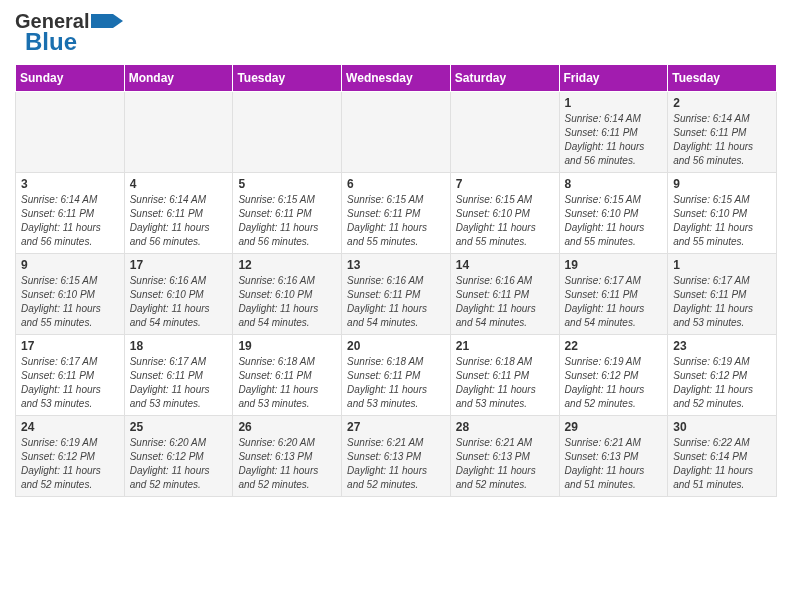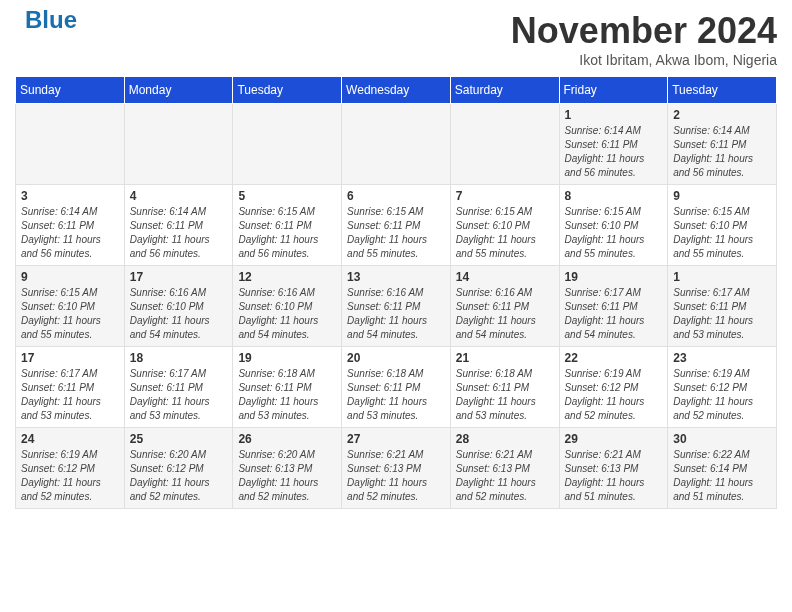--- a/index.html
+++ b/index.html
@@ -32,24 +32,24 @@
     .location {
       font-size: 14px;
       color: #555;
     }
     table {
       width: 100%;
       border-collapse: collapse;
       table-layout: fixed;
     }
     th {
-      background-color: #1d4ed8;
+      background-color: #a21caf;
       color: #fff;
       font-size: 12px;
-      font-weight: normal;
+      font-weight: bold;
       padding: 6px 4px;
       text-align: left;
       border: 1px solid #fff;
     }
     td {
       vertical-align: top;
       padding: 4px 5px;
       font-size: 10px;
       color: #333;
       border: 1px solid #e0e0e0;
@@ -71,25 +71,29 @@
       font-style: italic;
     }
     .empty { background: #fff !important; }
     tr:nth-child(odd) .empty { background: #f5f5f5 !important; }
   </style>
 </head>
 <body>
 
 <div class="header-area">
   <div class="logo">
+    <div style="display:flex;align-items:center;">
+      <div style="font-size:20px;font-weight:bold;color:#333;line-height:1;">
+        <span style="color:#333;">General</span>
+      </div>
+      <svg width="32" height="22" viewBox="0 0 32 22" style="margin-left:2px;">
+        <polygon points="0,4 22,4 32,11 22,18 0,18" fill="#1a6faf"></polygon>
+      </svg>
+    </div>
     <div style="font-size:24px;font-weight:bold;color:#1a6faf;margin-top:-4px;margin-left:10px;">Blue</div>
-  </div>
-  <div class="title-area">
-    <div class="month-title">November 2024</div>
-    <div class="location">Ikot Ibritam, Akwa Ibom, Nigeria</div>
   </div>
 </div>
 
 <table>
   <thead>
     <tr>
     <th>Sunday</th>
         <th>Monday</th>
         <th>Tuesday</th>
         <th>Wednesday</th>

